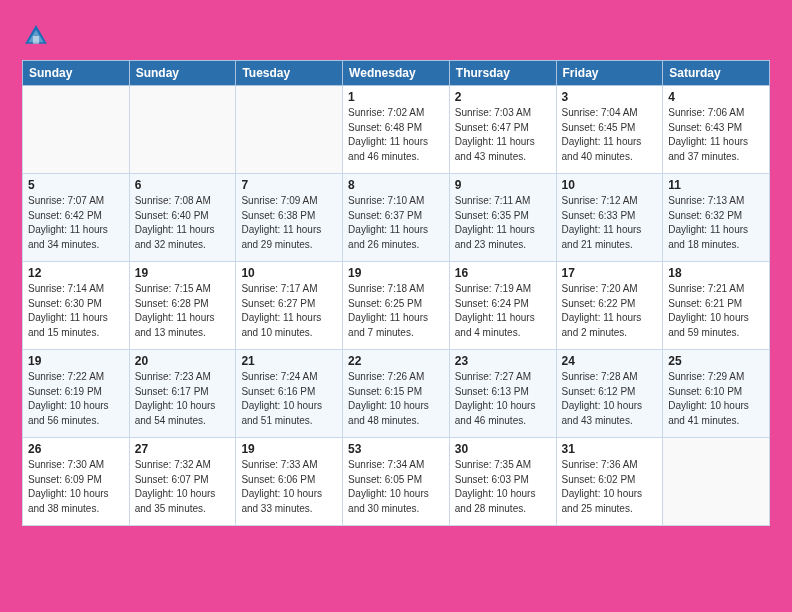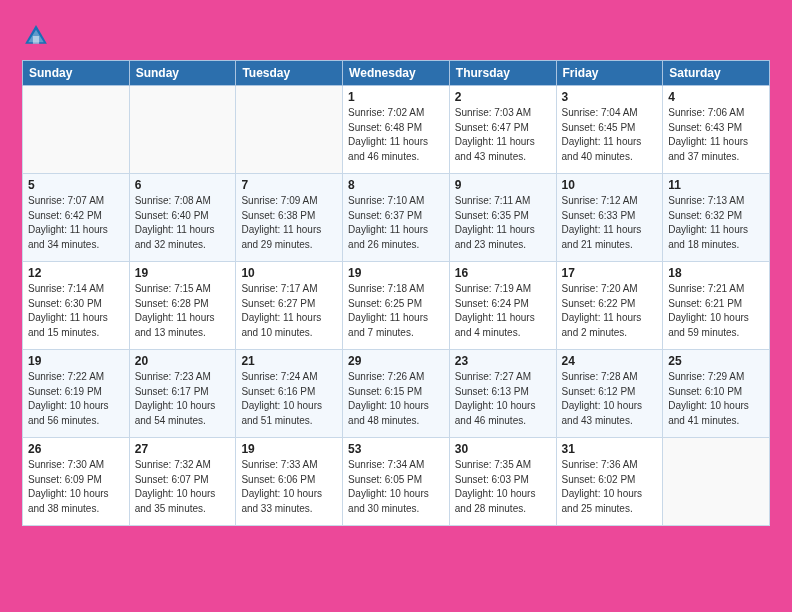--- a/index.html
+++ b/index.html
@@ -225,21 +225,21 @@
           </td>
           <td>
             <span class="day-number">20</span>
             <div class="day-info">Sunrise: 7:23 AM<br>Sunset: 6:17 PM<br>Daylight: 10 hours<br>and 54 minutes.</div>
           </td>
           <td>
             <span class="day-number">21</span>
             <div class="day-info">Sunrise: 7:24 AM<br>Sunset: 6:16 PM<br>Daylight: 10 hours<br>and 51 minutes.</div>
           </td>
           <td>
-            <span class="day-number">29</span>
+            <span class="day-number">22</span>
             <div class="day-info">Sunrise: 7:26 AM<br>Sunset: 6:15 PM<br>Daylight: 10 hours<br>and 48 minutes.</div>
           </td>
           <td>
             <span class="day-number">23</span>
             <div class="day-info">Sunrise: 7:27 AM<br>Sunset: 6:13 PM<br>Daylight: 10 hours<br>and 46 minutes.</div>
           </td>
           <td>
             <span class="day-number">24</span>
             <div class="day-info">Sunrise: 7:28 AM<br>Sunset: 6:12 PM<br>Daylight: 10 hours<br>and 43 minutes.</div>
           </td>

